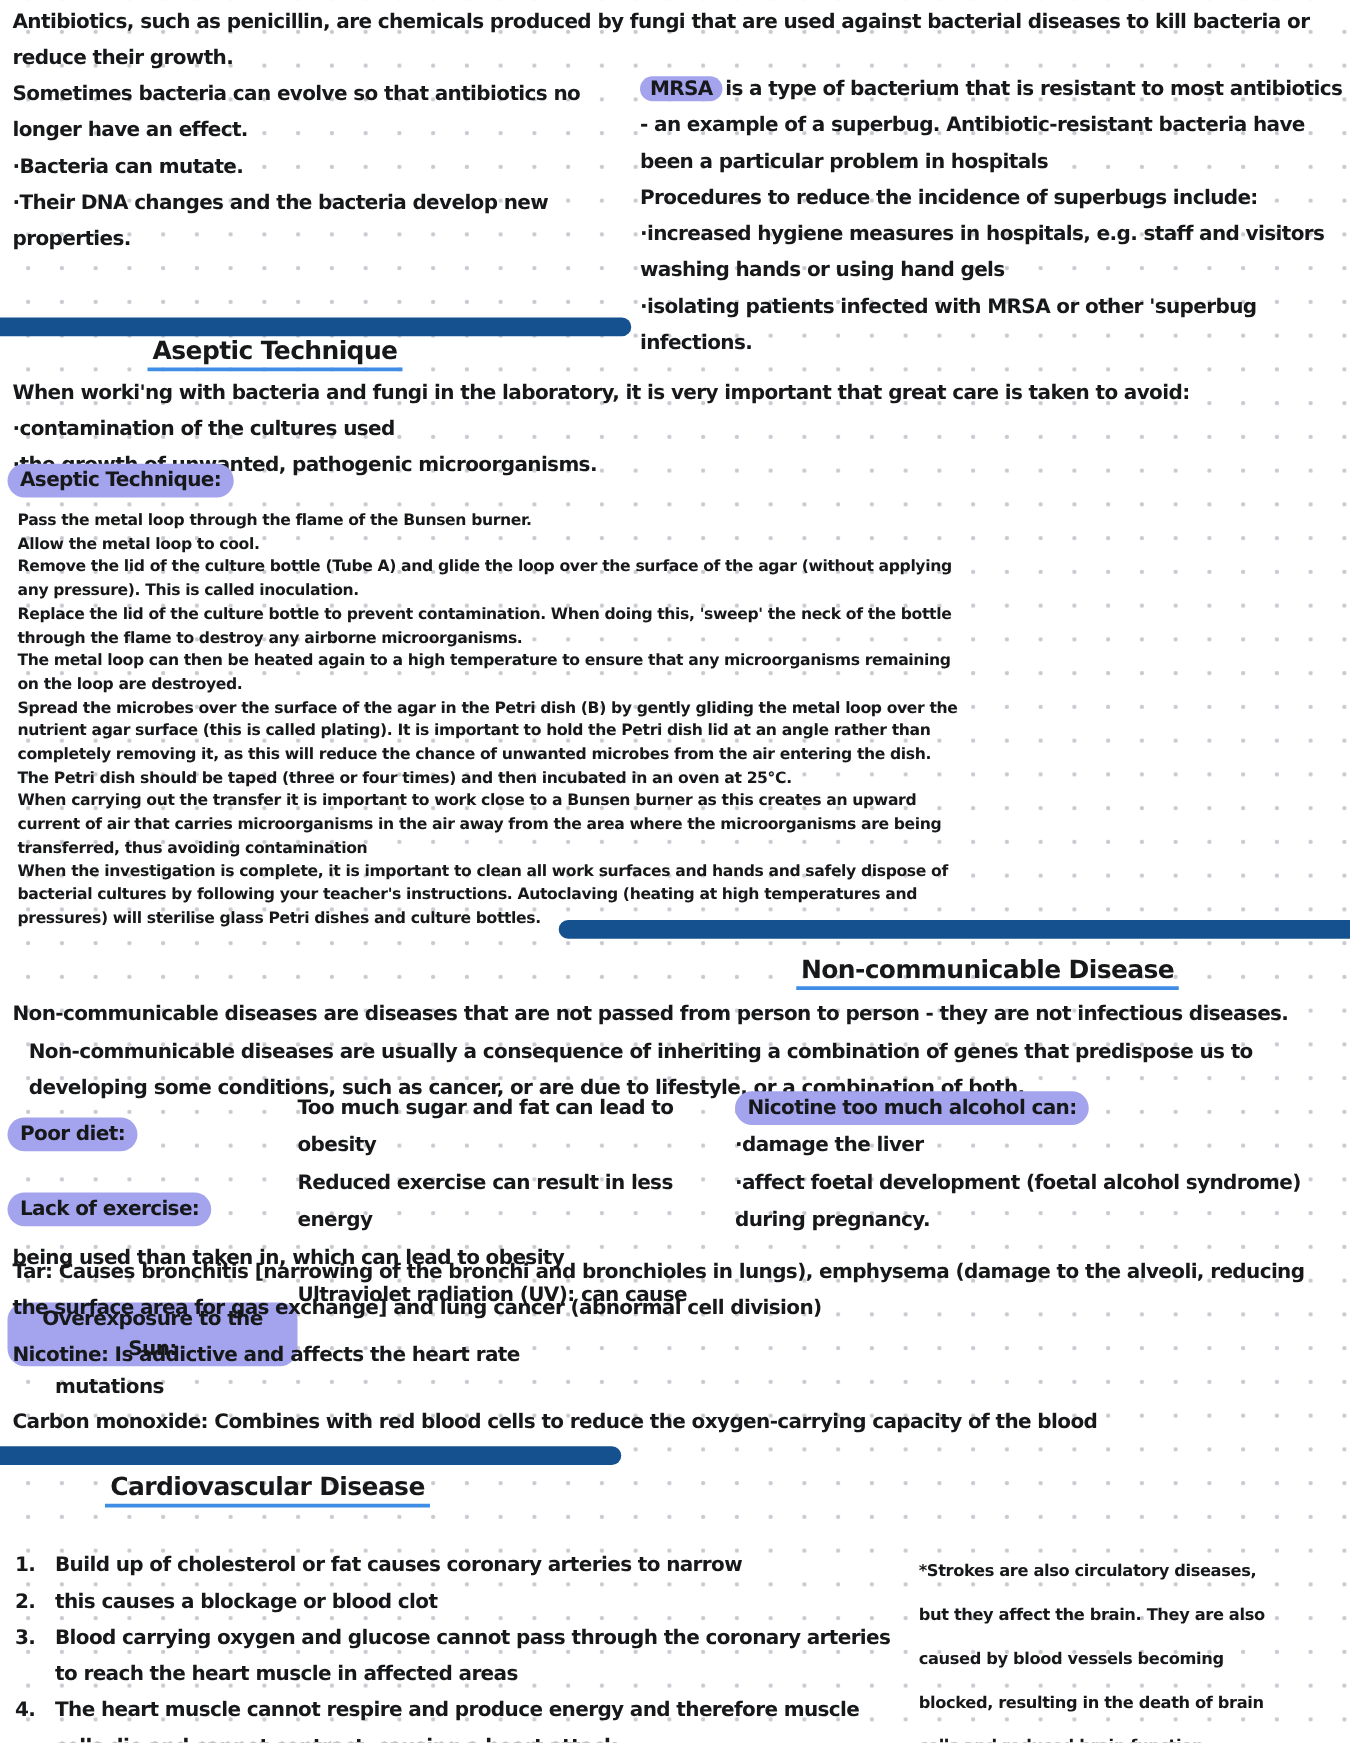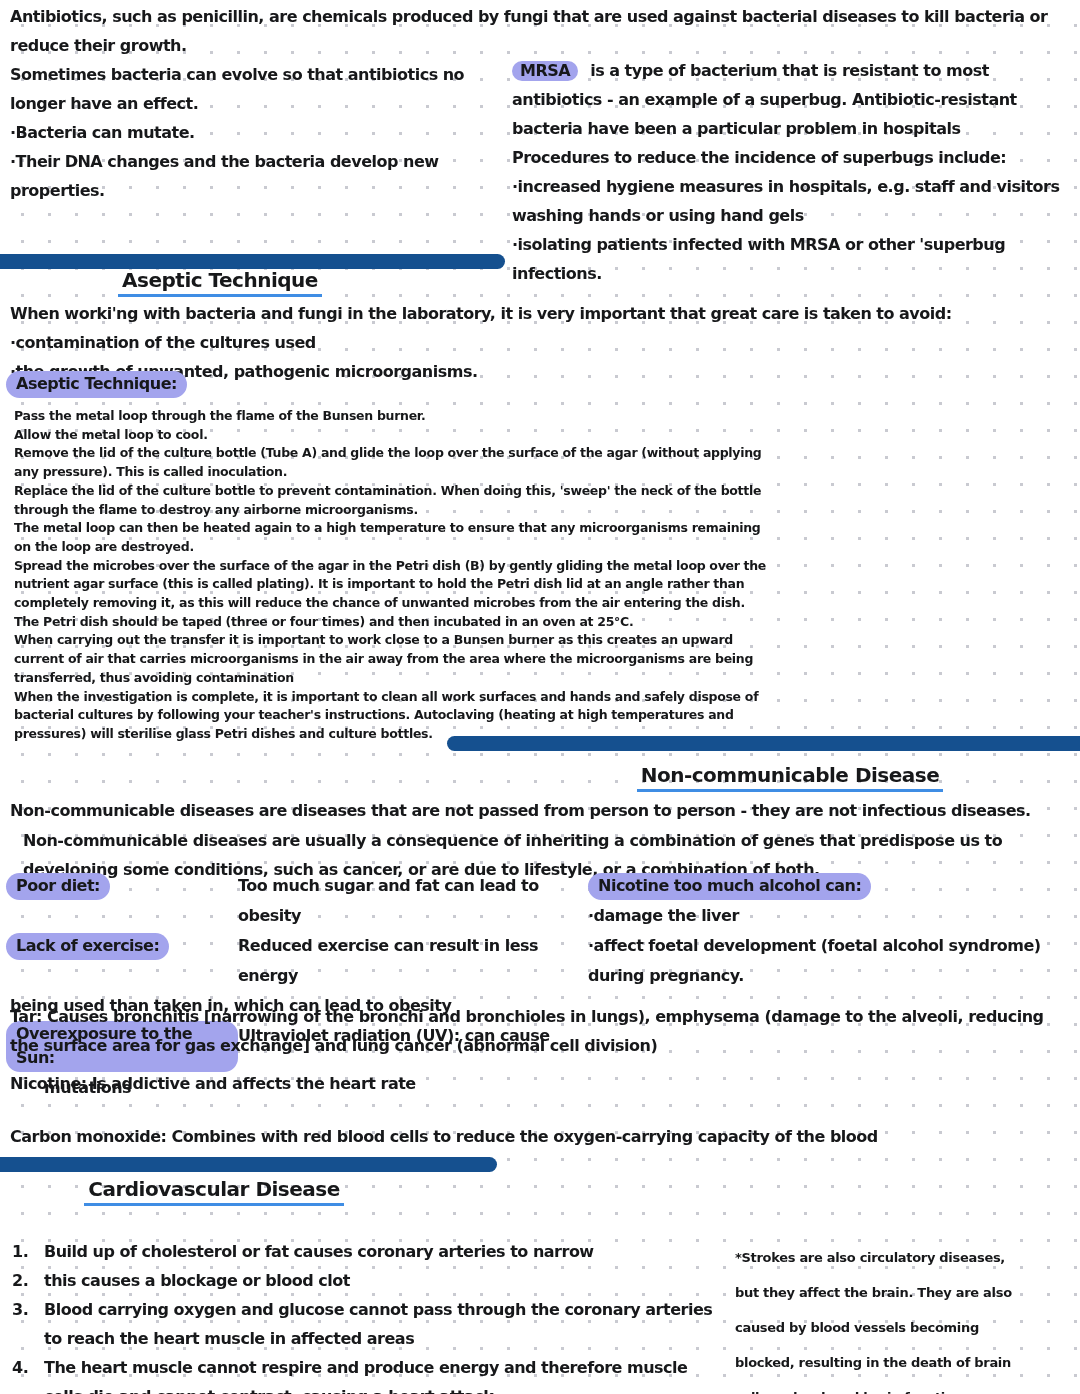--- a/index.html
+++ b/index.html
@@ -19,34 +19,35 @@
   .abs{position:absolute;}
   .t-lg{font-size:16px;line-height:29px;letter-spacing:-0.5px;}
   .t-md{font-size:12.5px;line-height:18.7px;letter-spacing:-0.3px;}
   .t-note{font-size:13px;line-height:35px;letter-spacing:-0.3px;}
   .pill{
     background:#a3a4ed;
     border-radius:14px;
     padding:1px 10px 2px 10px;
     display:inline-block;
     line-height:24px;
+    text-align:center;
   }
   .pill-inline{
     background:#a3a4ed;
     border-radius:12px;
     padding:0 8px 1px 8px;
-    margin-right:12px;
+    margin-right:2px;
   }
   .divider{background:#15508f;height:15px;}
   .cap-right{border-radius:0 10px 10px 0;}
   .cap-left{border-radius:10px 0 0 10px;}
   .heading{font-size:20px;letter-spacing:-0.5px;text-align:center;}
   .heading .u{border-bottom:3px solid #3f8de4;padding:0 4px 2px 4px;display:inline-block;}
   .frow{display:flex;align-items:flex-start;line-height:30px;}
-  .fpill-col{width:232px;flex:none;}
+  .fpill-col{width:232px;flex:none;margin-top:21px;}
   .cvd-row{display:flex;align-items:flex-start;}
   .cvd-num{width:32px;flex:none;}
   p{margin:0;}
 </style>
 </head>
 <body>
 
 <div class="page">
 
   <div class="abs t-lg" style="left:10px;top:2px;width:1062px;">Antibiotics, such as penicillin, are chemicals produced by fungi that are used against bacterial diseases to kill bacteria or reduce their growth.</div>

